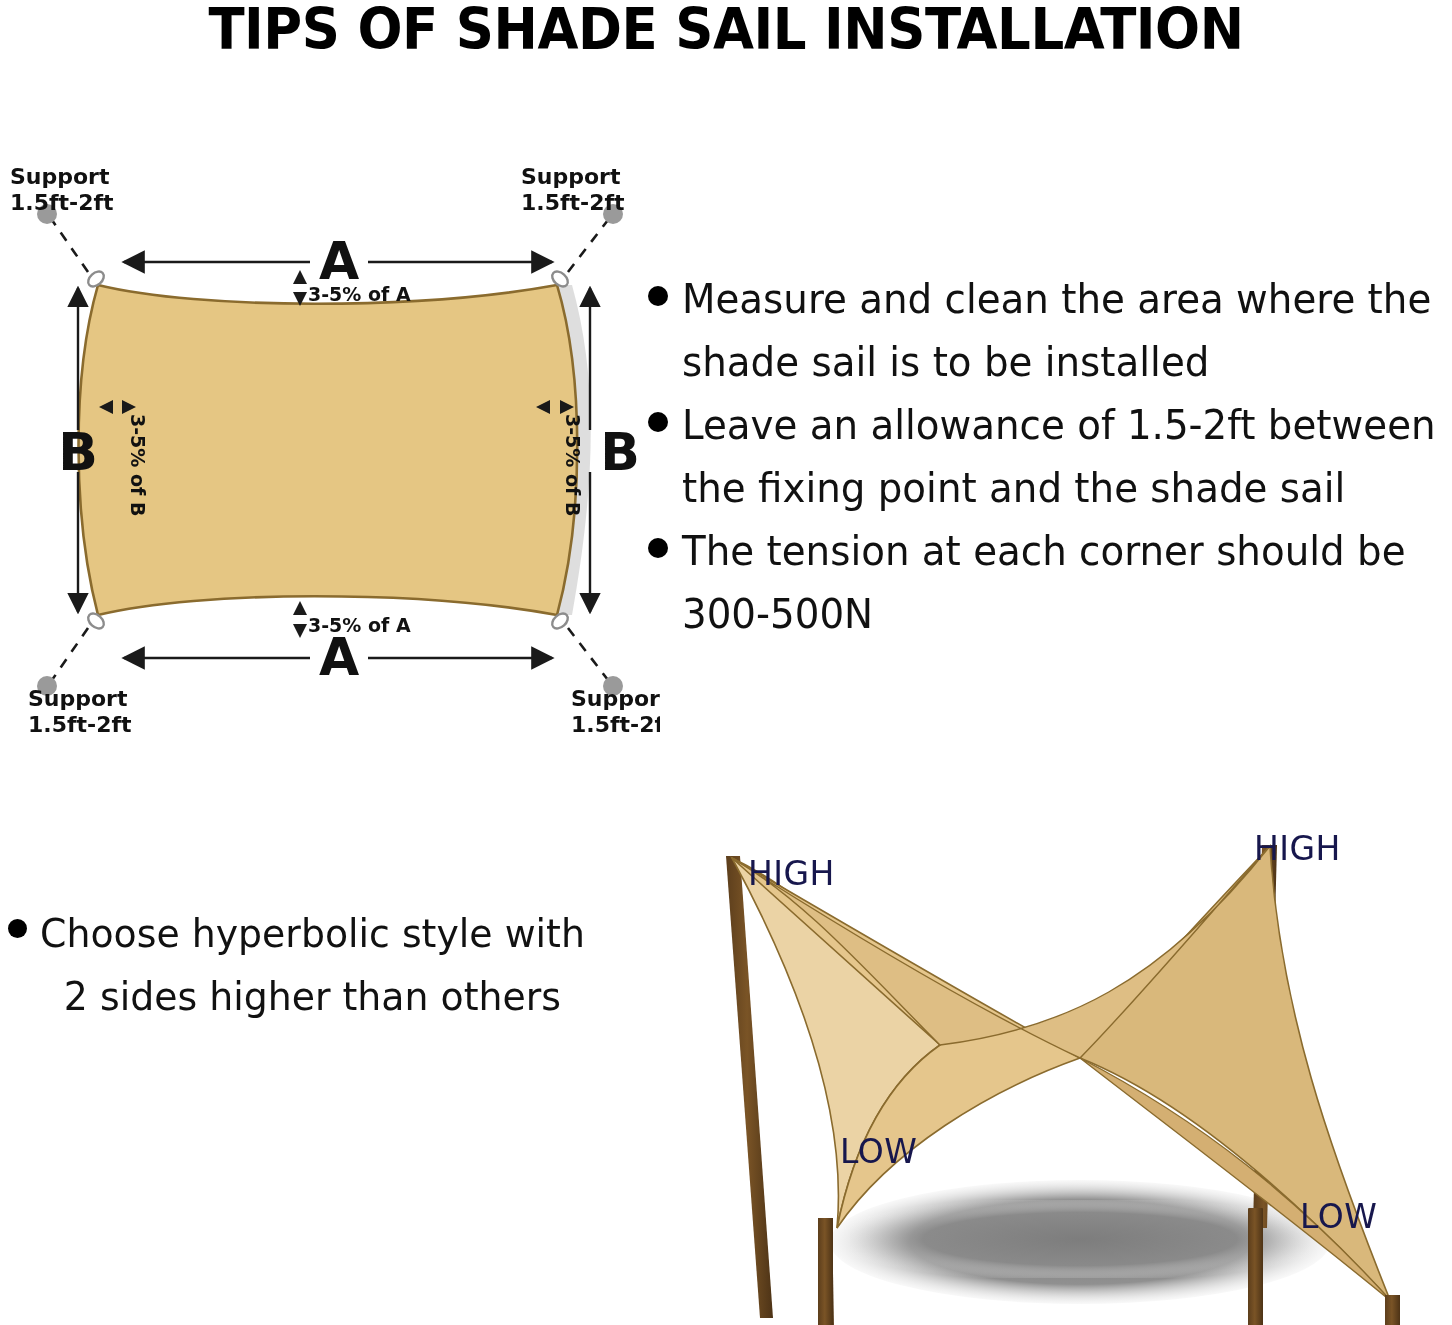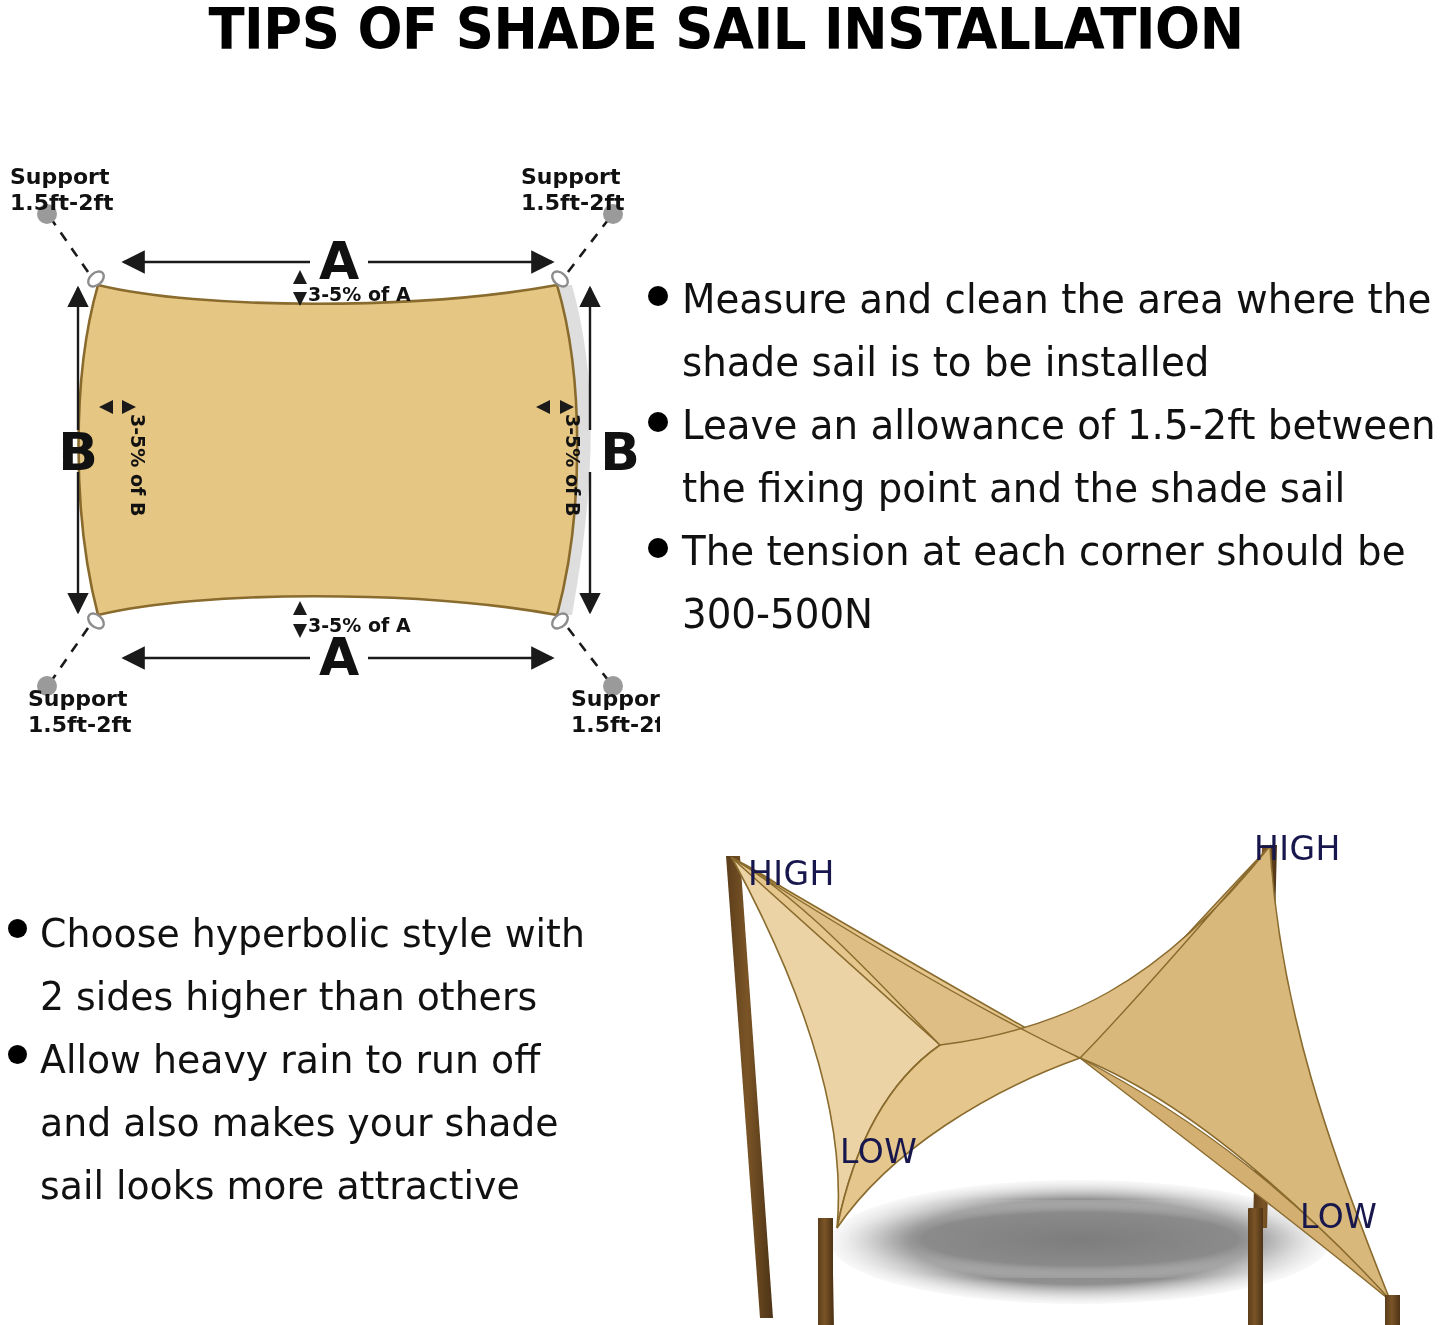--- a/index.html
+++ b/index.html
@@ -74,20 +74,21 @@
     transform: scaleX(0.97);
     transform-origin: left center;
   }
 
   
   #style-list {
     position: absolute;
     left: 8px;
     top: 902px;
     width: 630px;
+    text-align: center;
   }
   #style-list .bullet-dot {
     width: 19px;
     height: 19px;
     margin-top: 17px;
     margin-right: 13px;
   }
   #style-list .bullet-text {
     font-size: 39px;
     line-height: 63px;
@@ -257,28 +258,20 @@
   <div id="style-list">
 
     <div class="bullet-row">
       <div class="bullet-dot"></div>
       <div>
         <div class="bullet-text">Choose hyperbolic style with</div>
         <div class="bullet-text">2 sides higher than others</div>
       </div>
     </div>
 
-    <div class="bullet-row">
-      <div class="bullet-dot"></div>
-      <div>
-        <div class="bullet-text">Allow heavy rain to run off</div>
-        <div class="bullet-text">and also makes your shade</div>
-        <div class="bullet-text">sail looks more attractive</div>
-      </div>
-    </div>
 
   </div>
 
   <svg id="sail-illustration" viewBox="0 0 812 535">
     <defs>
       <radialGradient id="gShadow" cx="50%" cy="50%" r="55%">
         <stop offset="0%" stop-color="#7d7d7d" stop-opacity="1"></stop>
         <stop offset="62%" stop-color="#8a8a8a" stop-opacity="0.95"></stop>
         <stop offset="100%" stop-color="#ffffff" stop-opacity="0"></stop>
       </radialGradient>

